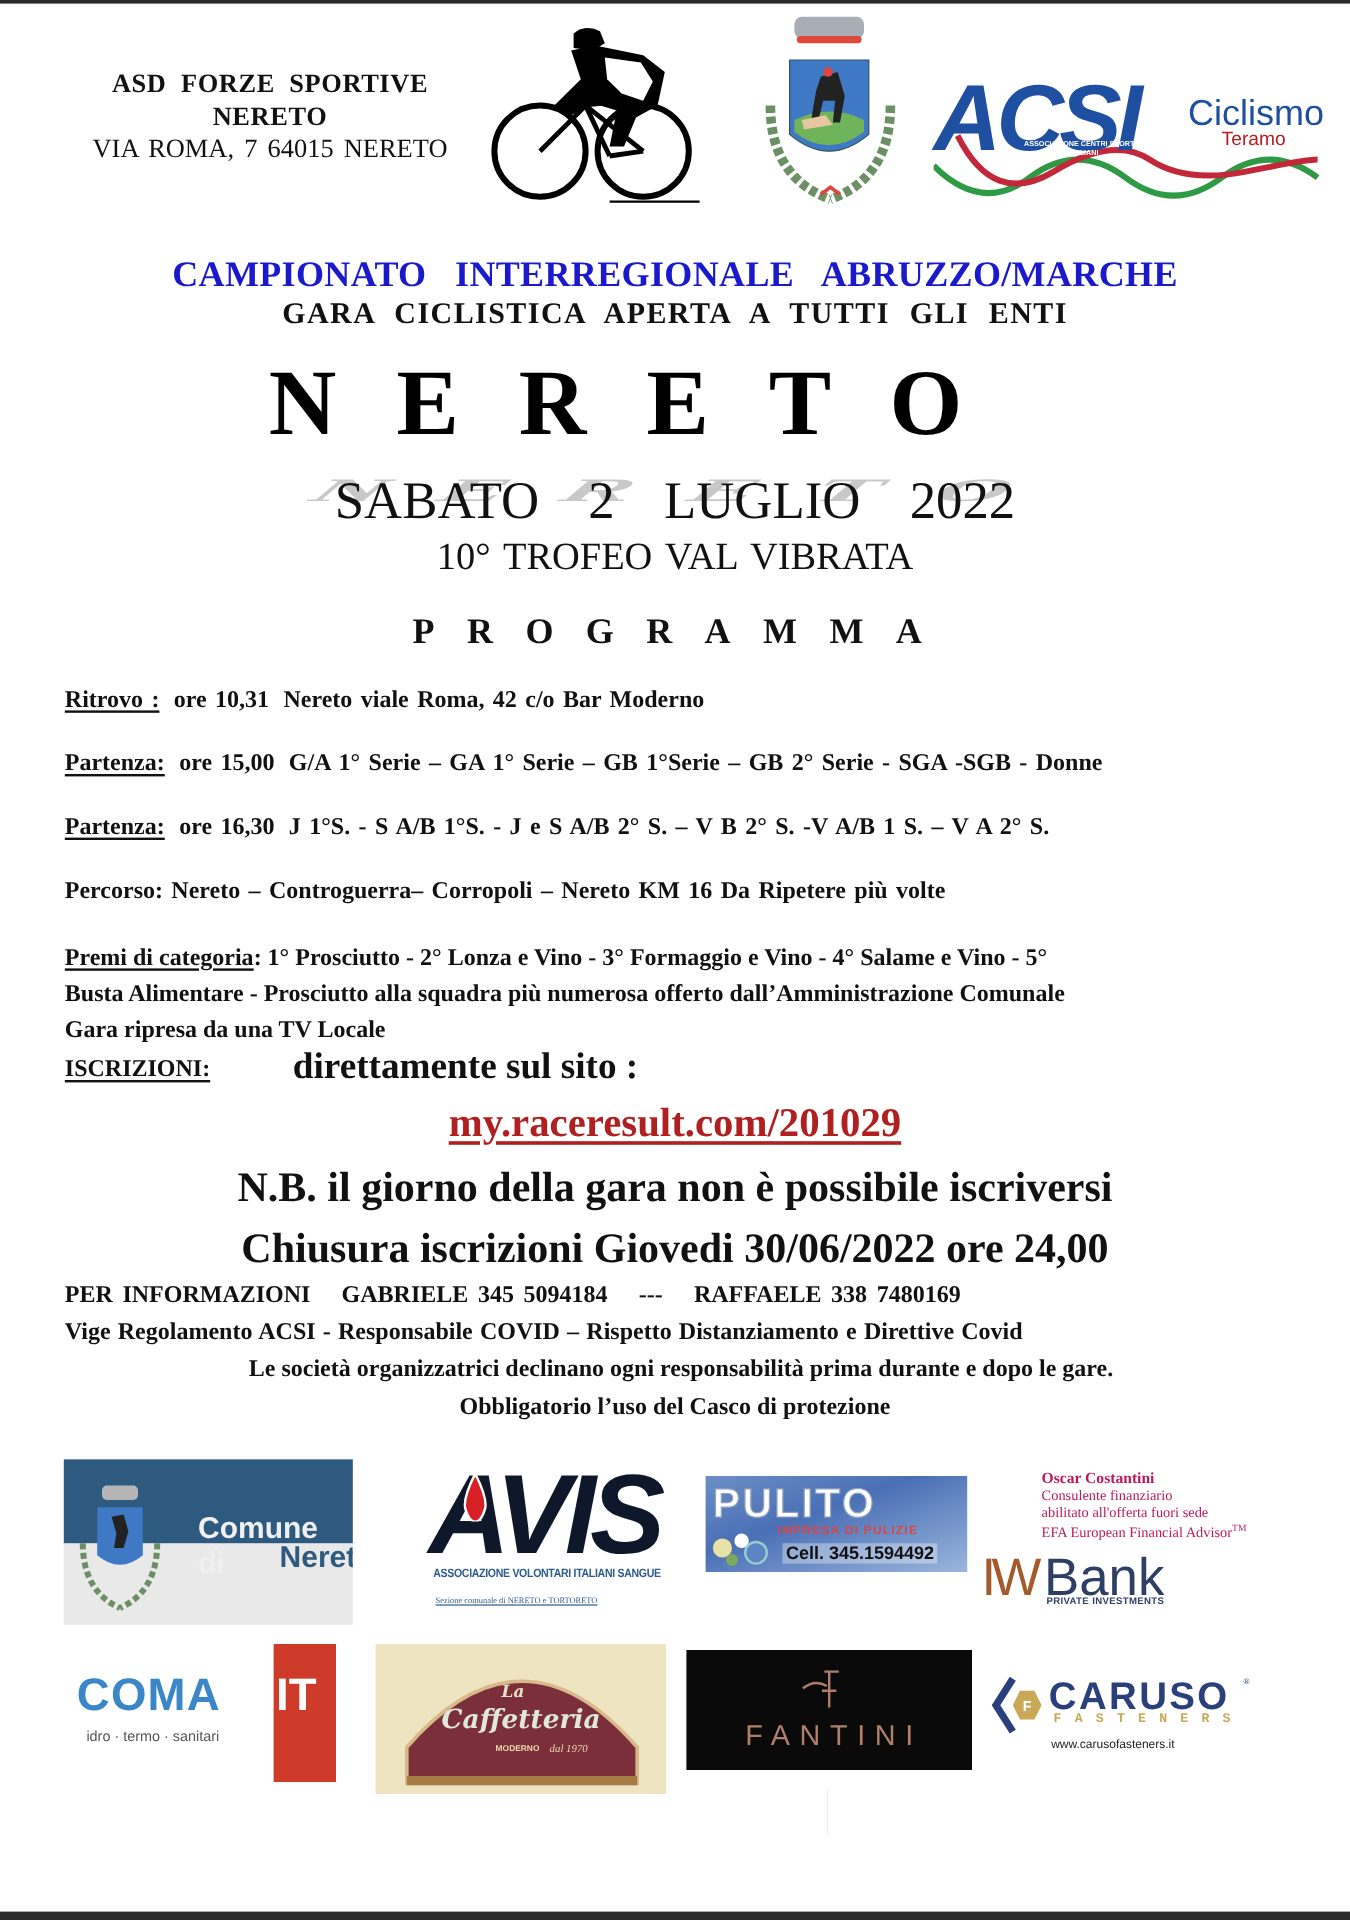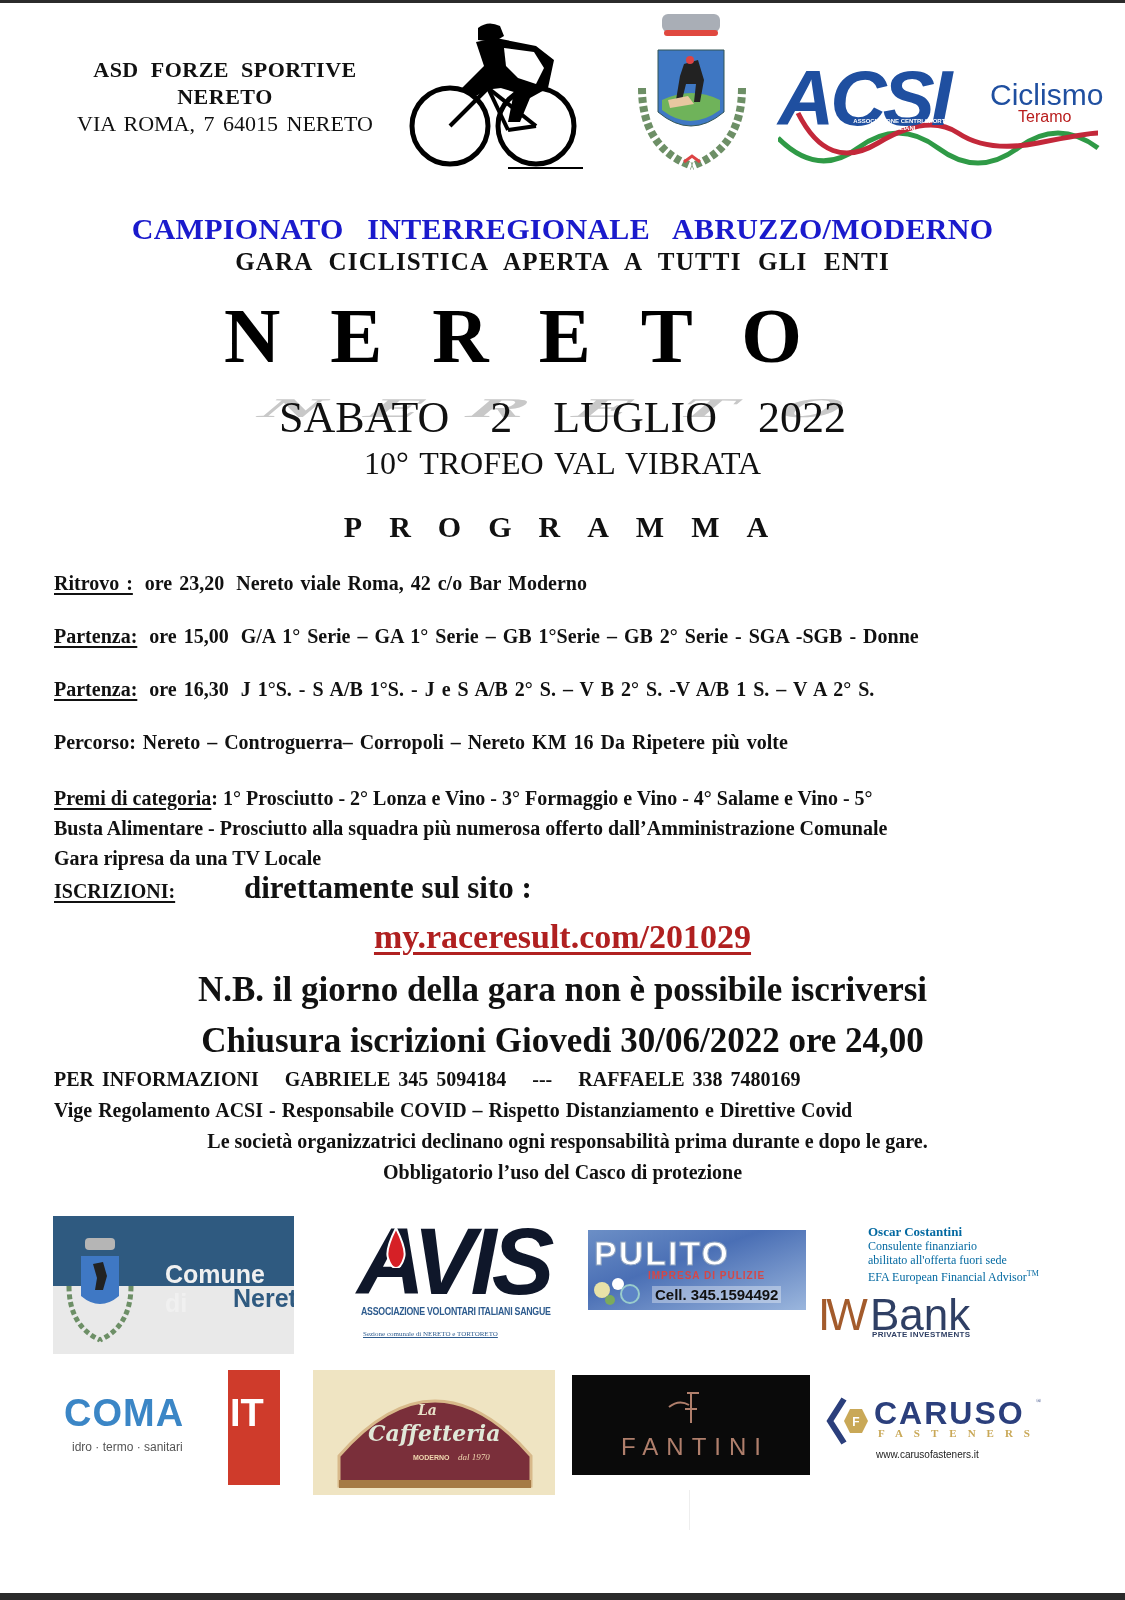--- a/index.html
+++ b/index.html
@@ -69,21 +69,21 @@
   .avis .drop { position: absolute; left: 30px; top: 10px; width: 22px; height: 40px; }
   .avis .s1 { position: absolute; left: 6px; top: 88px; font-family: "Liberation Sans", sans-serif; font-weight: bold; font-size: 10px; color: #2d5b8e; letter-spacing: -0.3px; transform: scaleX(0.88); transform-origin: left; white-space: nowrap; }
   .avis .s2 { position: absolute; left: 8px; top: 112px; font-size: 7px; color: #2d5b8e; text-decoration: underline; white-space: nowrap; }
 
   .pulito { left: 588px; top: 1230px; width: 218px; height: 80px; background: linear-gradient(160deg, #6c8fc6 0%, #4a6fb5 40%, #9bb6dd 100%); }
   .pulito .w { position: absolute; left: 6px; top: 4px; font-family: "Liberation Sans", sans-serif; font-size: 34px; color: #fff; letter-spacing: 2px; font-weight: bold; -webkit-text-stroke: 1px #8fa3c0; }
   .pulito .imp { position: absolute; left: 60px; top: 40px; font-family: "Liberation Sans", sans-serif; font-size: 10px; color: #d54747; font-weight: bold; letter-spacing: 1px; }
   .pulito .cell { position: absolute; left: 64px; top: 56px; font-family: "Liberation Sans", sans-serif; font-size: 15px; color: #111; font-weight: bold; background: rgba(255,255,255,0.35); padding: 0 3px; }
   .pulito .flow { position: absolute; left: 4px; top: 42px; width: 55px; height: 34px; }
 
-  .oscar { left: 868px; top: 1225px; width: 200px; height: 60px; font-size: 12px; line-height: 14px; color: #0369a1; }
+  .oscar { left: 868px; top: 1225px; width: 200px; height: 60px; font-size: 12px; line-height: 14px; color: #be185d; }
   .oscar .n { font-weight: bold; font-size: 13px; }
   .oscar sup { font-size: 8px; }
 
   .iwbank { left: 818px; top: 1290px; width: 180px; height: 60px; }
   .iwbank .iw { position: absolute; left: 0; top: 0; font-family: "Liberation Sans", sans-serif; font-size: 44px; color: #a35b2c; letter-spacing: -4px; line-height: 50px; }
   .iwbank .bank { position: absolute; left: 52px; top: 0; font-family: "Liberation Sans", sans-serif; font-size: 44px; color: #2f3f64; line-height: 50px; }
   .iwbank .pi { position: absolute; left: 54px; top: 40px; font-family: "Liberation Sans", sans-serif; font-size: 8px; font-weight: bold; color: #2f3f64; letter-spacing: 0.3px; }
 
   .coma { left: 60px; top: 1370px; width: 222px; height: 115px; }
   .coma .it { position: absolute; left: 168px; top: 0; width: 52px; height: 115px; background: #cf3b2b; }
@@ -98,21 +98,21 @@
   .caff .mod { position: absolute; left: 100px; top: 84px; font-family: "Liberation Sans", sans-serif; font-size: 7px; color: #f0d8b0; font-weight: bold; }
   .caff .dal { position: absolute; left: 145px; top: 82px; font-size: 9px; color: #f0d8b0; font-style: italic; }
 
   .fantini { left: 572px; top: 1375px; width: 238px; height: 100px; background: #0a0a0a; }
   .fantini .mark { position: absolute; left: 95px; top: 14px; width: 40px; height: 36px; }
   .fantini .w { position: absolute; left: 0; top: 58px; width: 238px; text-align: center; font-family: "Liberation Sans", sans-serif; font-size: 24px; color: #b07f6c; letter-spacing: 8px; padding-left: 8px; }
 
   .caruso { left: 826px; top: 1395px; width: 230px; height: 75px; }
   .caruso .hex { position: absolute; left: 0; top: 2px; width: 48px; height: 48px; }
   .caruso .w { position: absolute; left: 48px; top: 0; font-family: "Liberation Sans", sans-serif; font-weight: bold; font-size: 32px; color: #2b3f7c; letter-spacing: 2px; line-height: 36px; }
-  .caruso .f { position: absolute; left: 52px; top: 32px; font-family: Liberation Serif, serif; font-weight: bold; font-size: 11px; color: #c9a857; letter-spacing: 11px; }
+  .caruso .f { position: absolute; left: 52px; top: 32px; font-family: Liberation Mono, monospace; font-weight: bold; font-size: 11px; color: #c9a857; letter-spacing: 11px; }
   .caruso .r { position: absolute; left: 210px; top: 2px; font-size: 7px; color: #2b3f7c; }
   .caruso .url { position: absolute; left: 50px; top: 54px; font-family: "Liberation Sans", sans-serif; font-size: 10px; color: #222; }
 
   .vline { position: absolute; left: 689px; top: 1490px; width: 1px; height: 40px; background: #eee; }
 </style>
 </head>
 <body>
 
 <div class="topbar"></div>
 
@@ -156,34 +156,34 @@
   <svg class="acsi-wave" viewBox="0 0 330 60">
     <path d="M0 30 q40 40 80 10 t80 0 t80 0 t80 0" fill="none" stroke="#2f9a46" stroke-width="5"></path>
     <path d="M20 5 q30 60 80 30 t80 -10 t80 10 t60 -10" fill="none" stroke="#c3283a" stroke-width="5"></path>
   </svg>
   <div class="acsi-word">ACSI</div>
   <div class="acsi-sub">ASSOCIAZIONE CENTRI SPORTIVI ITALIANI</div>
   <div class="acsi-cic">Ciclismo</div>
   <div class="acsi-ter">Teramo</div>
 </div>
 
-<div class="camp">CAMPIONATO   INTERREGIONALE   ABRUZZO/MODERNO</div>
+<div class="camp">CAMPIONATO   INTERREGIONALE   ABRUZZO/MARCHE</div>
 <div class="gara">GARA  CICLISTICA  APERTA  A  TUTTI  GLI  ENTI</div>
 
 <div class="nereto-wrap">
   <div class="nereto-shadow">NERETO</div>
   <div class="nereto">NERETO</div>
 </div>
 
 <div class="date">SABATO  2  LUGLIO  2022</div>
 <div class="trofeo">10°  TROFEO VAL VIBRATA</div>
 <div class="programma">PROGRAMMA</div>
 
 <div class="pline" style="top:572px">
-  <span class="lab">Ritrovo :</span><span class="time">ore 23,20</span><span>Nereto  viale Roma, 42 c/o Bar Moderno</span>
+  <span class="lab">Ritrovo :</span><span class="time">ore 10,31</span><span>Nereto  viale Roma, 42 c/o Bar Moderno</span>
 </div>
 <div class="pline" style="top:625px">
   <span class="lab">Partenza:</span><span class="time">ore 15,00</span><span>G/A 1° Serie – GA 1° Serie – GB 1°Serie – GB 2° Serie - SGA -SGB - Donne</span>
 </div>
 <div class="pline" style="top:678px">
   <span class="lab">Partenza:</span><span class="time">ore 16,30</span><span>J 1°S. - S A/B 1°S. - J e S A/B 2° S. – V B 2° S. -V A/B 1 S. – V A 2° S.</span>
 </div>
 <div class="pline" style="top:731px">Percorso:  Nereto – Controguerra– Corropoli – Nereto  KM 16  Da Ripetere più volte</div>
 
 <div class="premi">

